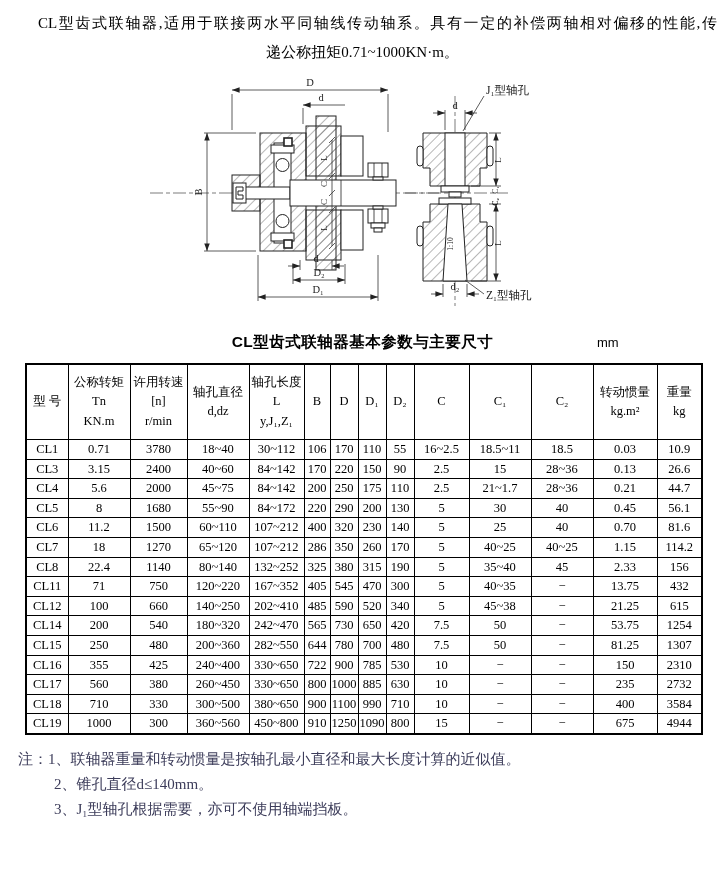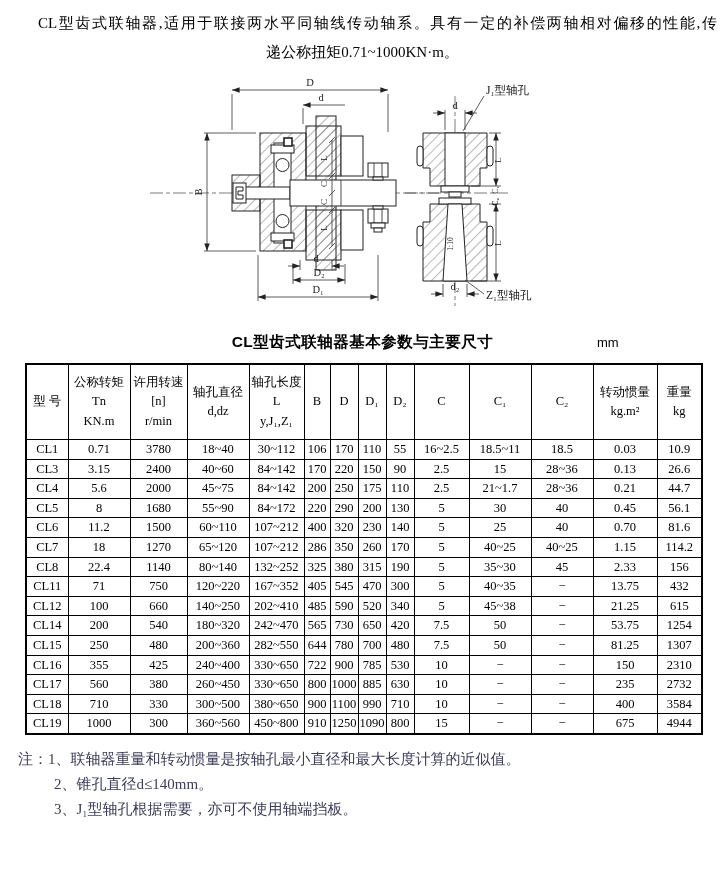--- a/index.html
+++ b/index.html
@@ -340,21 +340,21 @@
         <td>CL8</td>
         <td>22.4</td>
         <td>1140</td>
         <td>80~140</td>
         <td>132~252</td>
         <td>325</td>
         <td>380</td>
         <td>315</td>
         <td>190</td>
         <td>5</td>
-        <td>35~30</td>
+        <td>35~40</td>
         <td>45</td>
         <td>2.33</td>
         <td>156</td>
       </tr>
       <tr>
         <td>CL11</td>
         <td>71</td>
         <td>750</td>
         <td>120~220</td>
         <td>167~352</td>

